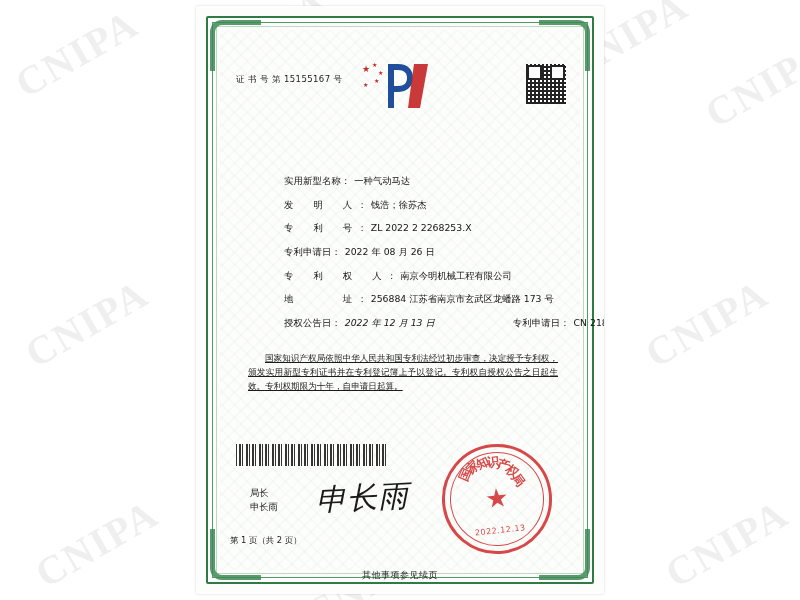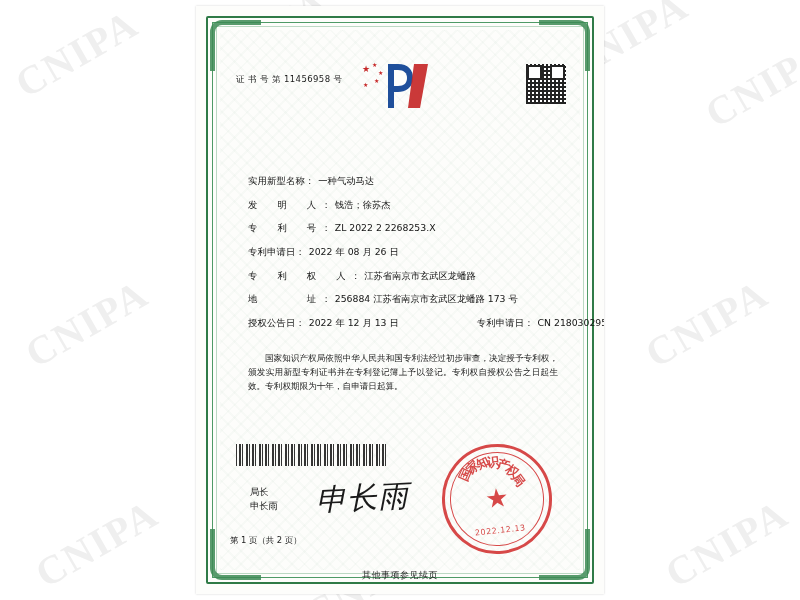--- a/index.html
+++ b/index.html
@@ -166,58 +166,61 @@
     top: 136px;
     font-size: 9.3px;
     line-height: 1.15;
     color: #141414;
   }
   .field-row {
     display: flex;
     align-items: flex-end;
     margin-bottom: 13px;
     white-space: nowrap;
+    margin-left: 36px;
   }
   .field-label {
     flex: 0 0 auto;
     letter-spacing: .2px;
   }
   .field-label.sp {
     letter-spacing: 5.4px;
   }
   .field-colon {
     flex: 0 0 auto;
     padding: 0 4px 0 0;
   }
   .field-value {
     flex: 1 1 auto;
   }
   .field-row.two .field-value {
     flex: 0 0 auto;
     min-width: 168px;
+    font-style: italic;
   }
   .field-label2 {
     flex: 0 0 auto;
     letter-spacing: .2px;
   }
 
   .paras {
     position: absolute;
     left: 18px;
     right: 12px;
     top: 312px;
     font-size: 8.6px;
     line-height: 1.62;
     text-align: justify;
     color: #1c1c1c;
     font-family: "DejaVu Sans", sans-serif;
   }
   .paras p {
     margin: 0 0 4px 0;
     text-indent: 17px;
+    text-decoration: underline;
   }
 
   
   .barcode {
     position: absolute;
     left: 6px;
     top: 404px;
     width: 152px;
     height: 22px;
     background-image:
@@ -230,21 +233,20 @@
   }
 
   
   .sign-label {
     position: absolute;
     left: 20px;
     top: 446px;
     font-size: 9.3px;
     line-height: 1.55;
     color: #131313;
-    font-family: Liberation Mono, monospace;
   }
   .sign-script {
     position: absolute;
     left: 86px;
     top: 438px;
     font-family: "Liberation Serif", serif;
     font-size: 30px;
     font-style: italic;
     color: #1a1a1a;
     letter-spacing: 1px;
@@ -346,21 +348,21 @@
     <div class="frame-hair"></div>
     <div class="guilloche"></div>
 
     <div class="corner tl"></div>
     <div class="corner tr"></div>
     <div class="corner bl"></div>
     <div class="corner br"></div>
 
     <div class="content">
 
-      <div class="cert-no">证 书 号 第 11456958 号</div>
+      <div class="cert-no">证 书 号 第 15155167 号</div>
 
       <div class="qr"></div>
 
       <div class="emblem">
         <svg viewBox="0 0 84 52" width="84" height="52" aria-hidden="true">
           <path d="M30 50 L30 6 L40 6 C50 6 55 12 55 20 C55 30 47 34 40 34 L36 34 L36 50 Z" fill="#1f4f9b"></path>
           <path d="M36 12 L40 12 C46 12 49 15 49 20 C49 25 46 28 40 28 L36 28 Z" fill="#fdfdfb"></path>
           <path d="M56 6 L70 6 L62 50 L50 50 Z" fill="#c62828" opacity="0.92"></path>
           <g fill="#c62828">
             <text x="4" y="14" font-size="9" font-family="DejaVu Sans">★</text>
@@ -390,21 +392,21 @@
             <span class="field-value">ZL 2022 2 2268253.X</span>
           </div>
           <div class="field-row">
             <span class="field-label">专利申请日</span>
             <span class="field-colon">：</span>
             <span class="field-value">2022 年 08 月 26 日</span>
           </div>
           <div class="field-row">
             <span class="field-label sp">专　利　权　人</span>
             <span class="field-colon">：</span>
-            <span class="field-value">江苏省南京市玄武区龙蟠路</span>
+            <span class="field-value">南京今明机械工程有限公司</span>
           </div>
           <div class="field-row">
             <span class="field-label sp">地　　　址</span>
             <span class="field-colon">：</span>
             <span class="field-value">256884 江苏省南京市玄武区龙蟠路 173 号</span>
           </div>
           <div class="field-row two">
             <span class="field-label">授权公告日</span>
             <span class="field-colon">：</span>
             <span class="field-value">2022 年 12 月 13 日</span>

